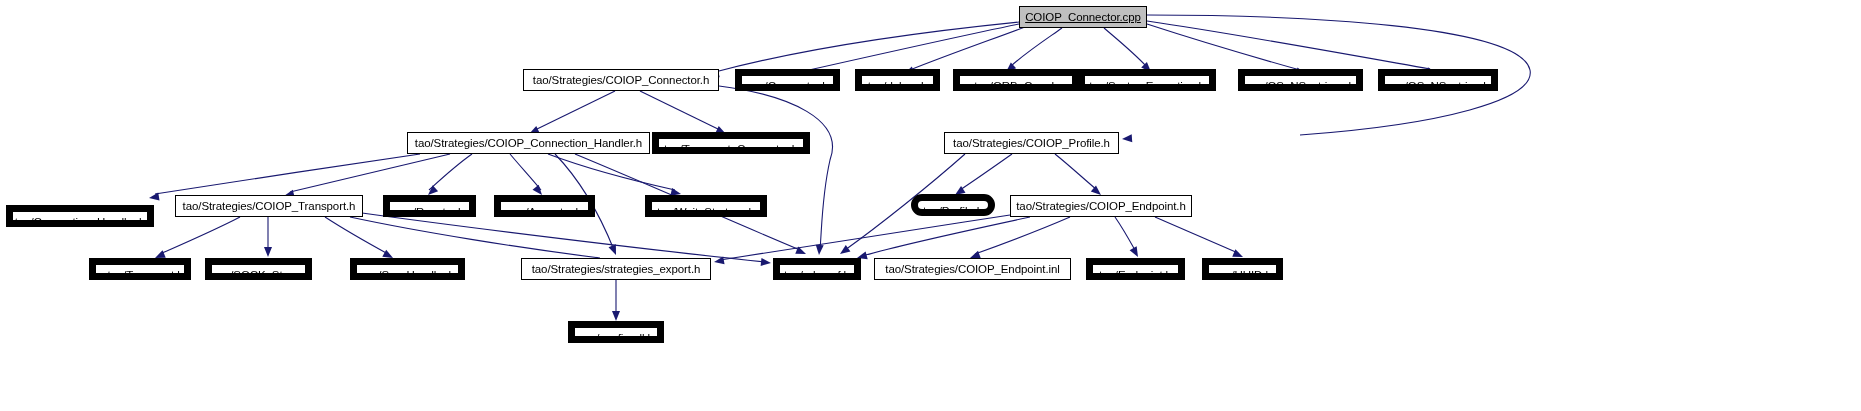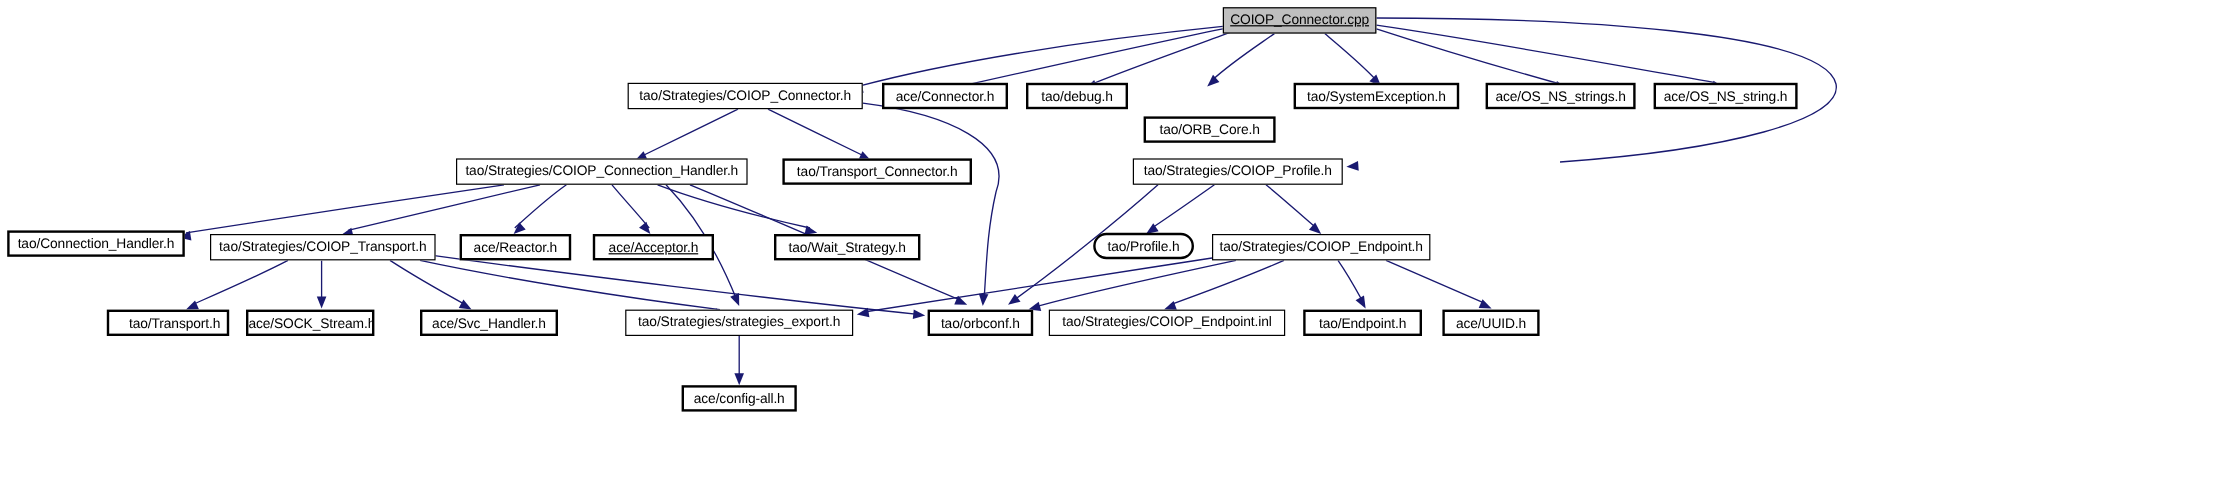--- a/index.html
+++ b/index.html
@@ -27,21 +27,21 @@
   }
   .node {
     position: absolute;
     box-sizing: border-box;
     height: 22px;
     line-height: 20px;
     text-align: center;
     font-size: 11.5px;
     color: #000000;
     background: #ffffff;
-    border: 2px solid #000000;
+    border: 7px solid #000000;
     white-space: nowrap;
     overflow: hidden;
     z-index: 5;
     letter-spacing: -0.1px;
   }
   .node.thick {
     border: 1px solid #000000;
   }
   .node.current {
     background: #bfbfbf;
@@ -116,28 +116,28 @@
       <polygon points="0,0 -10,-4 -10,4" fill="#191970" transform="translate(1138,257) rotate(60.97252183493856)"></polygon>
       <path d="M1155,217 C1185,230 1215,243 1238,253" fill="none" stroke="#191970" stroke-width="1.1"></path>
       <polygon points="0,0 -10,-4 -10,4" fill="#191970" transform="translate(1243,257) rotate(23.464868440863043)"></polygon>
       <path d="M616,280 C616,295 616,310 616,316" fill="none" stroke="#191970" stroke-width="1.1"></path>
       <polygon points="0,0 -10,-4 -10,4" fill="#191970" transform="translate(616,321) rotate(90)"></polygon>
     </svg>
 <div class="node current" style="left: 1019px; top: 6px; width: 128px;">COIOP_Connector.cpp</div>
     <div class="node thick" style="left: 523px; top: 69px; width: 196px;">tao/Strategies/COIOP_Connector.h</div>
     <div class="node" style="left: 735px; top: 69px; width: 105px;">ace/Connector.h</div>
     <div class="node" style="left: 855px; top: 69px; width: 85px;">tao/debug.h</div>
-    <div class="node" style="left: 953px; top: 69px; width: 110px; margin-top: 28px;">tao/ORB_Core.h</div>
+    <div class="node" style="left: 953px; top: 69px; width: 126px;">tao/ORB_Core.h</div>
     <div class="node" style="left: 1078px; top: 69px; width: 138px;">tao/SystemException.h</div>
     <div class="node" style="left: 1238px; top: 69px; width: 125px;">ace/OS_NS_strings.h</div>
     <div class="node" style="left: 1378px; top: 69px; width: 120px;">ace/OS_NS_string.h</div>
-    <div class="node thick" style="left: 380px; top: 132px; width: 243px;">tao/Strategies/COIOP_Connection_Handler.h</div>
+    <div class="node thick" style="left: 407px; top: 132px; width: 243px;">tao/Strategies/COIOP_Connection_Handler.h</div>
     <div class="node" style="left: 652px; top: 132px; width: 158px;">tao/Transport_Connector.h</div>
     <div class="node thick" style="left: 944px; top: 132px; width: 175px;">tao/Strategies/COIOP_Profile.h</div>
-    <div class="node" style="left: 6px; top: 192px; width: 148px;">tao/Connection_Handler.h</div>
+    <div class="node" style="left: 6px; top: 205px; width: 148px;">tao/Connection_Handler.h</div>
     <div class="node thick" style="left: 175px; top: 195px; width: 188px;">tao/Strategies/COIOP_Transport.h</div>
     <div class="node" style="left: 383px; top: 195px; width: 93px;">ace/Reactor.h</div>
     <div class="node" style="left: 494px; top: 195px; width: 101px; text-decoration: underline;">ace/Acceptor.h</div>
     <div class="node" style="left: 645px; top: 195px; width: 122px;">tao/Wait_Strategy.h</div>
     <div class="node" style="left: 911px; top: 194px; width: 84px; border-radius: 11px;">tao/Profile.h</div>
     <div class="node thick" style="left: 1010px; top: 195px; width: 182px;">tao/Strategies/COIOP_Endpoint.h</div>
     <div class="node" style="left: 89px; top: 258px; width: 102px; padding-left: 11px;">tao/Transport.h</div>
     <div class="node" style="left: 205px; top: 258px; width: 107px;">ace/SOCK_Stream.h</div>
     <div class="node" style="left: 350px; top: 258px; width: 115px;">ace/Svc_Handler.h</div>
     <div class="node thick" style="left: 521px; top: 258px; width: 190px; text-align: center;">tao/Strategies/strategies_export.h</div>

